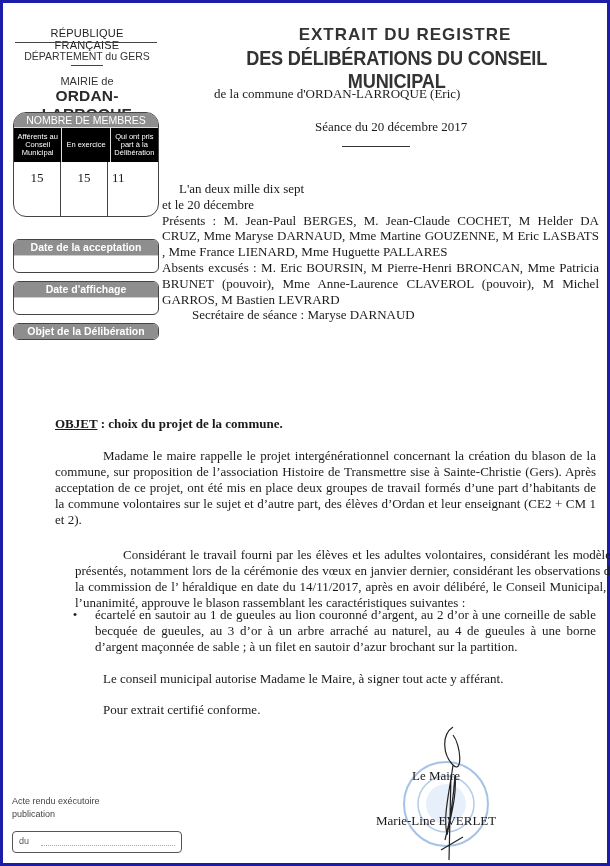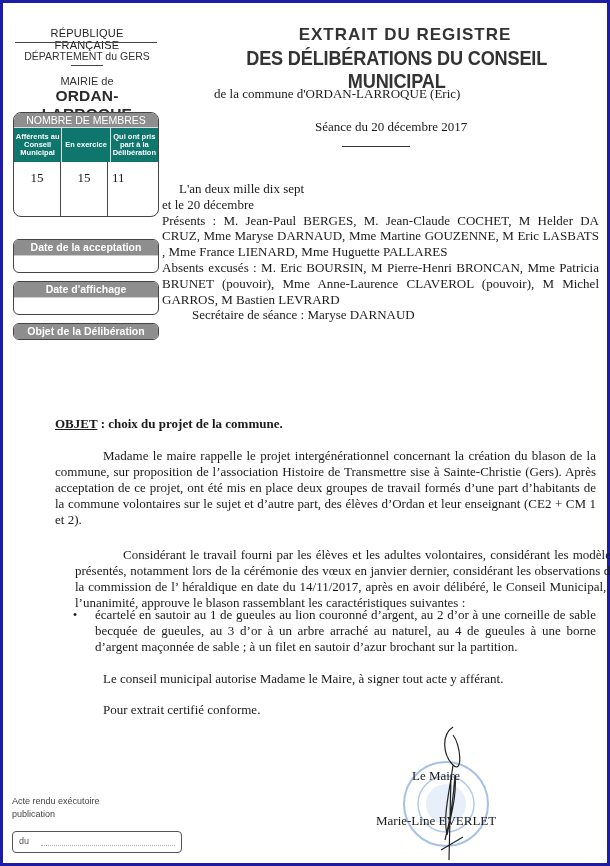--- a/index.html
+++ b/index.html
@@ -22,29 +22,29 @@
     .rep { left: 14px; top: 24px; width: 140px; text-align: center; font-size: 11px; color: #222; letter-spacing: 0.2px; }
     .rep-line { left: 12px; top: 39px; width: 142px; height: 1px; background: #444; }
     .dept { left: 14px; top: 47px; width: 140px; text-align: center; font-size: 10.5px; color: #333; }
     .dept-line { left: 68px; top: 62px; width: 32px; height: 1px; background: #444; }
     .mairie-de { left: 14px; top: 72px; width: 140px; text-align: center; font-size: 11px; color: #333; }
     .mairie-name { left: 10px; top: 84px; width: 148px; text-align: center; font-size: 15.5px; font-weight: bold; color: #2a2a2a; letter-spacing: 0.2px; }
 
     
     .members {
       left: 10px; top: 109px; width: 144px; height: 103px;
-      border: 1px solid #444; border-radius: 8px; overflow: hidden;
+      border: 1px solid #444; border-radius: 13px; overflow: hidden;
       background: #fff;
     }
     .members-head {
       background: #8e8e8e; color: #fff; text-align: center;
       font-size: 10.5px; height: 14px; line-height: 14px;
       border-bottom: 1px solid #ddd;
     }
-    .members-cols { display: flex; height: 34px; background: #0f766e; font-weight: bold; }
+    .members-cols { display: flex; height: 34px; background: #000000; }
     .members-cols .col {
       flex: 1; color: #fff; font-size: 7.5px; line-height: 8px;
       text-align: center; display: flex; align-items: center; justify-content: center;
       border-right: 1px solid #ddd; padding: 0 1px;
     }
     .members-cols .col:last-child { border-right: none; }
     .members-vals { display: flex; height: 56px; }
     .members-vals .val {
       flex: 1; border-right: 1px solid #444;
       font-size: 13px; padding-top: 8px; text-align: center;

